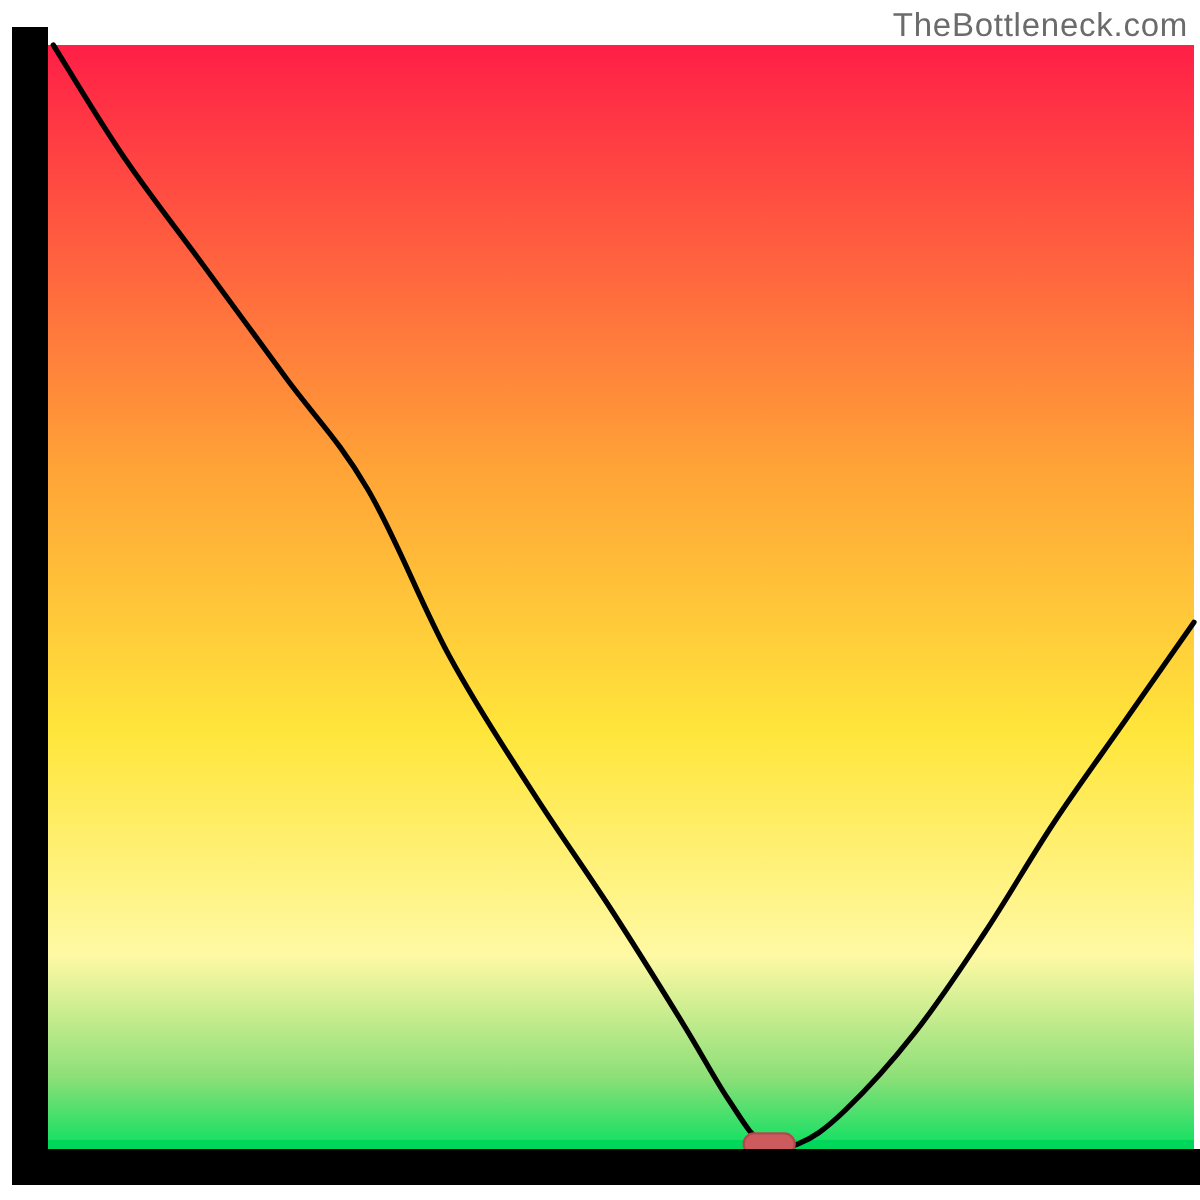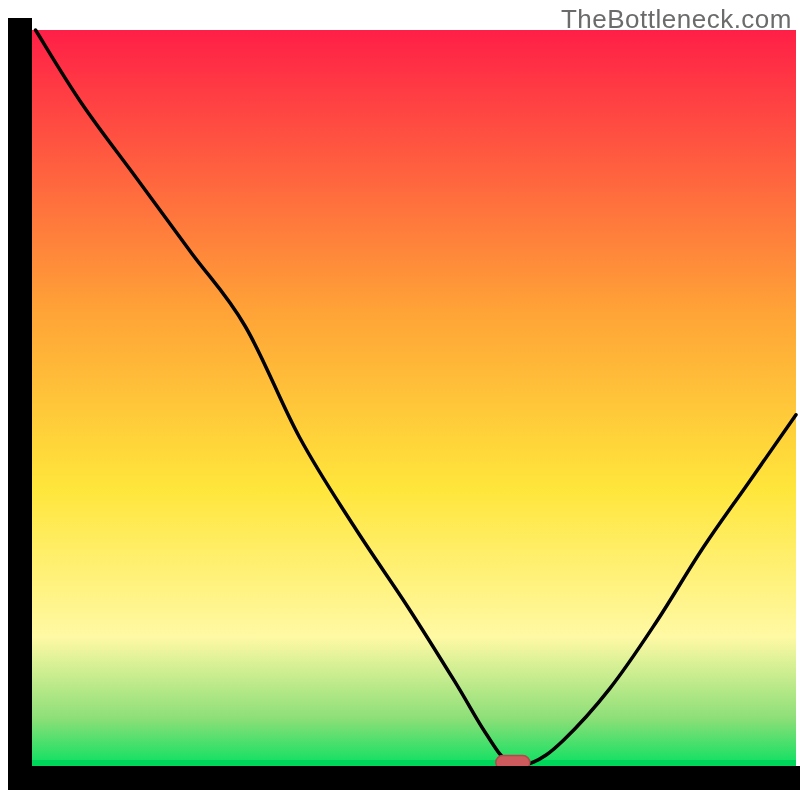--- a/index.html
+++ b/index.html
@@ -19,21 +19,21 @@
     display: block;
     position: absolute;
     top: 0;
     left: 0;
   }
   .watermark {
     position: absolute;
     top: 4px;
     right: 8px;
     font-family: Arial, Helvetica, sans-serif;
-    font-size: 26px;
+    font-size: 22px;
     color: #6b6b6b;
     letter-spacing: 0.5px;
   }
 </style>
 </head>
 <body>
 
 <div class="stage">
 
   <svg width="800" height="800" viewBox="0 0 800 800" preserveAspectRatio="none">

